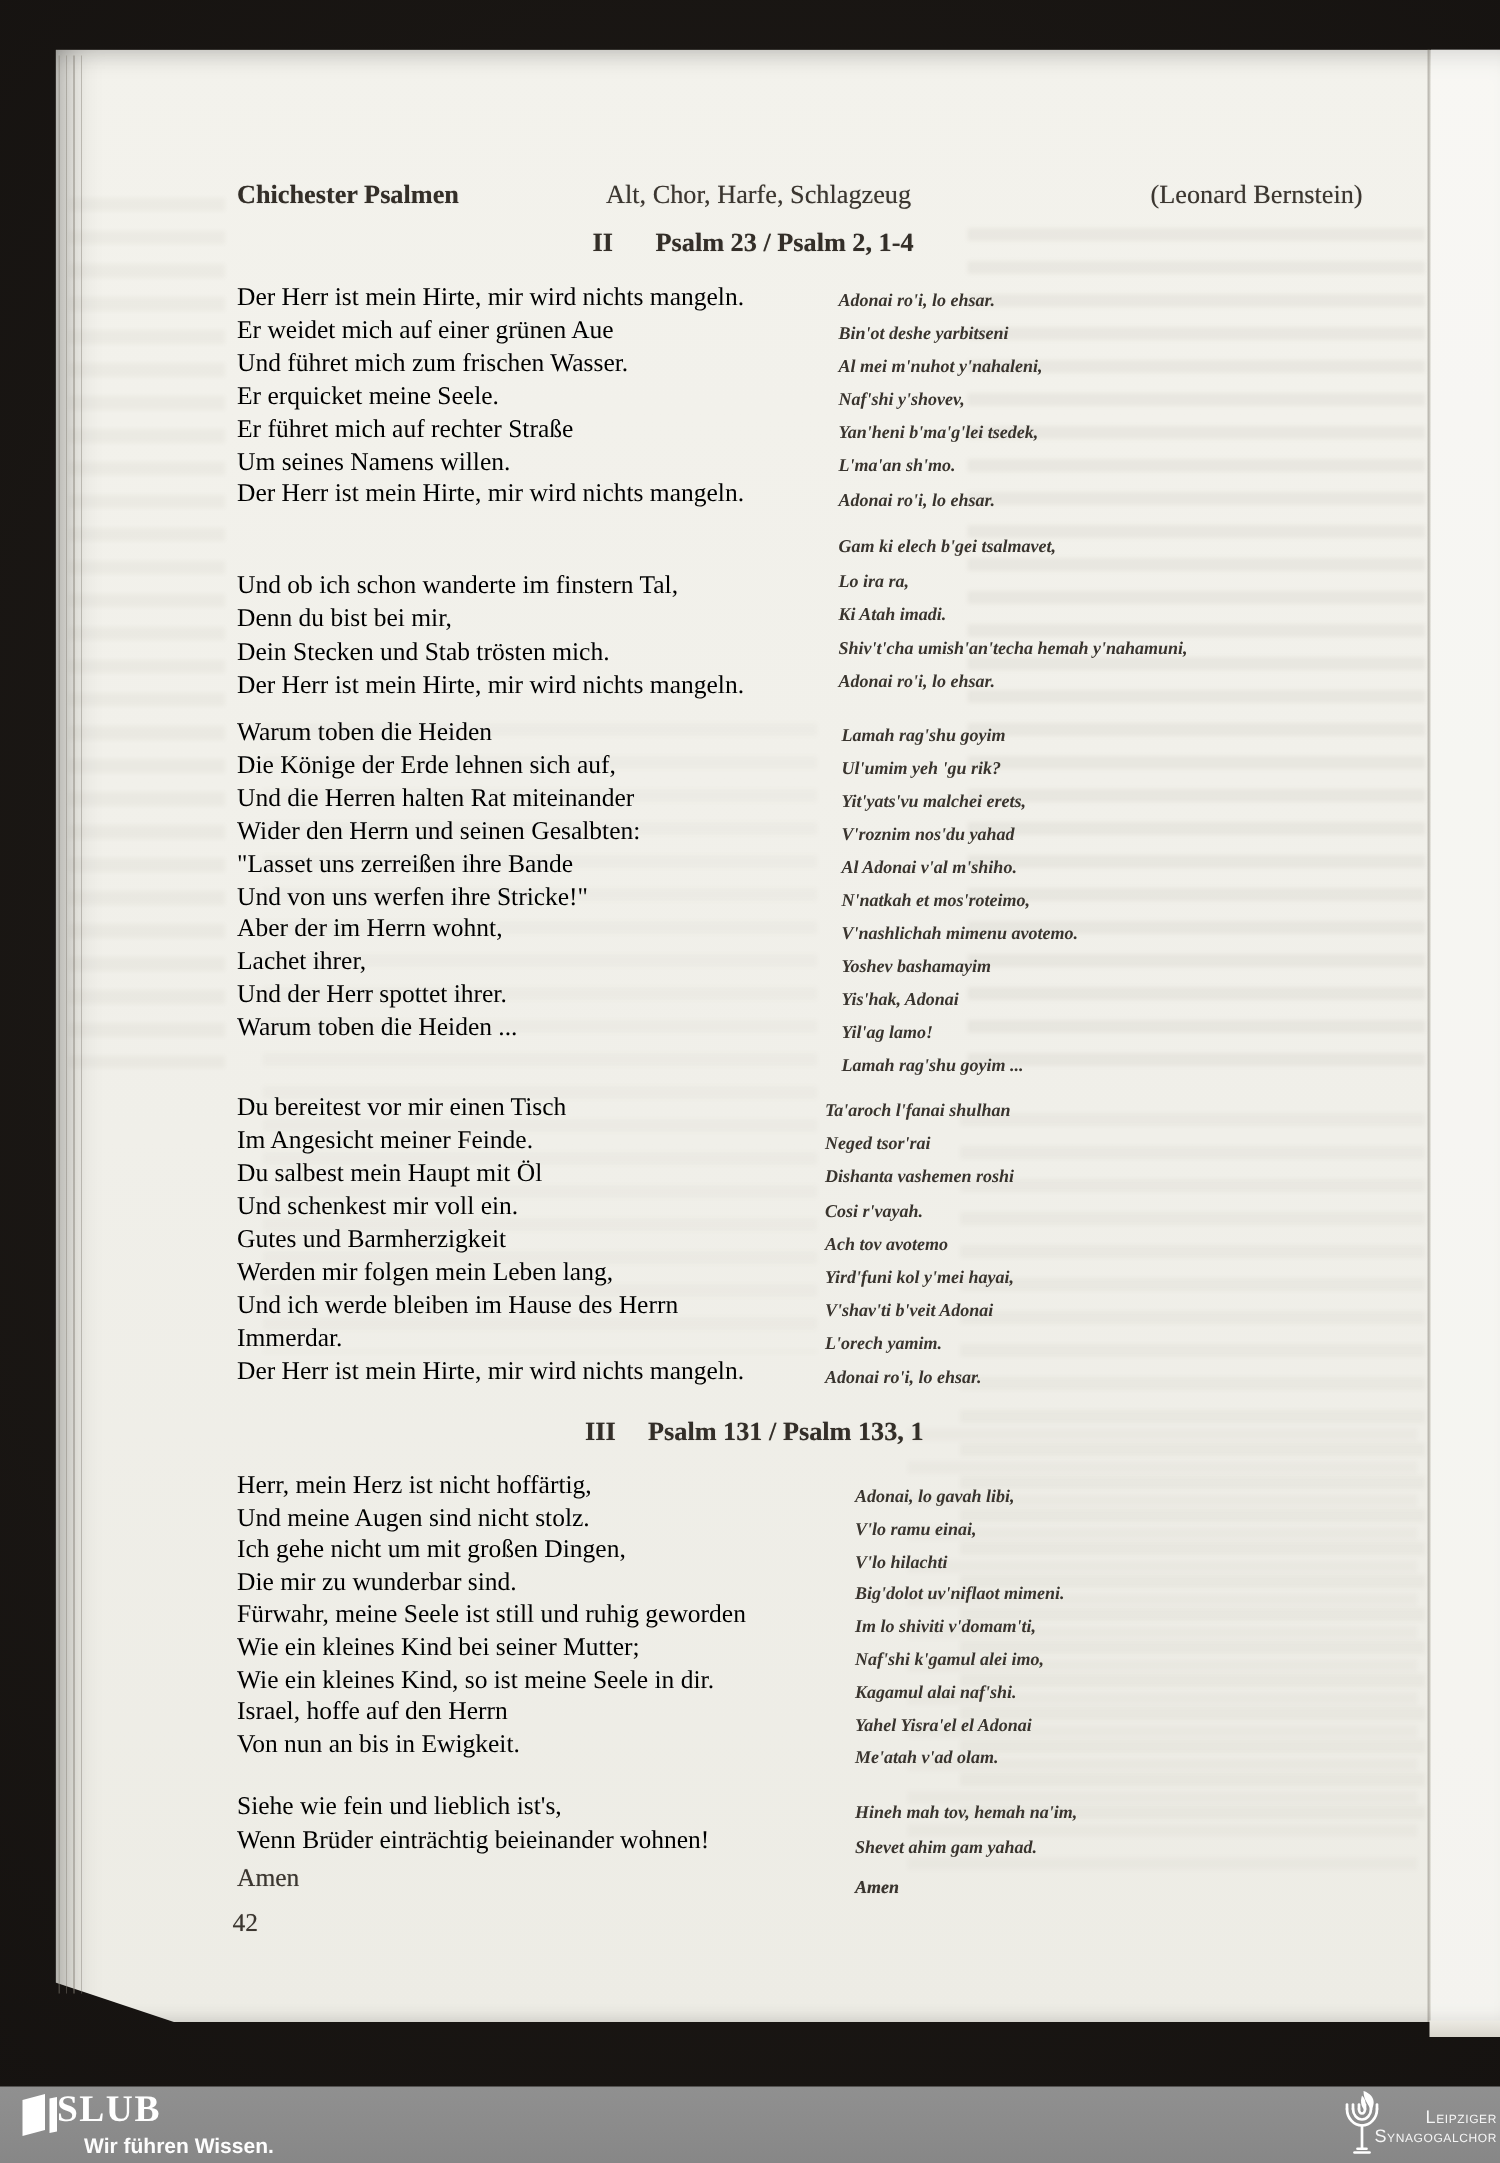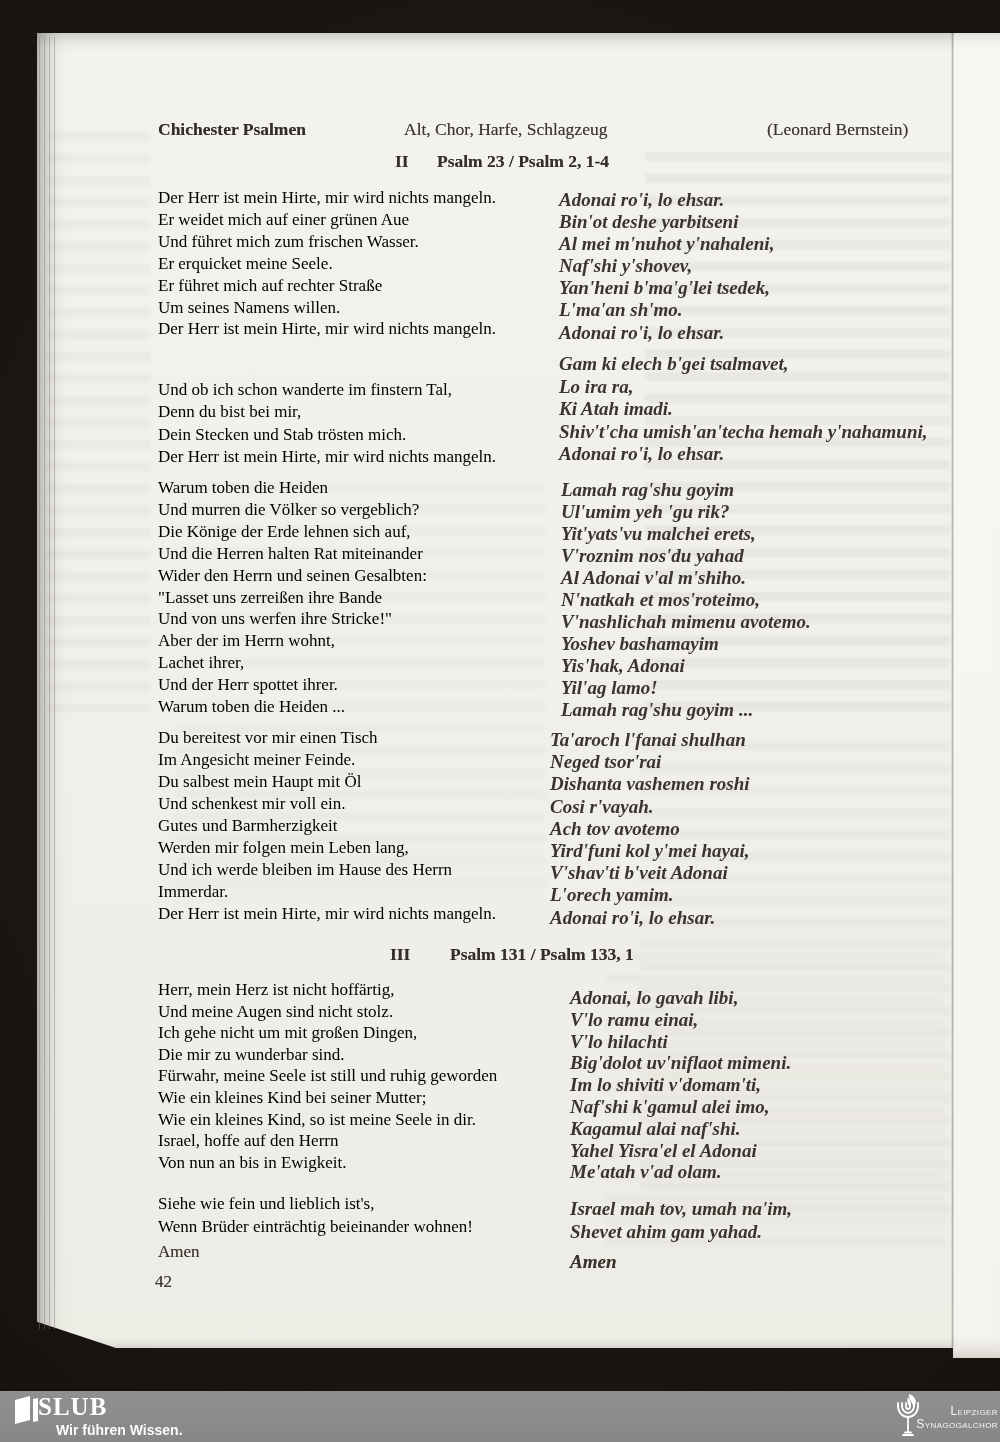--- a/index.html
+++ b/index.html
@@ -45,24 +45,24 @@
        text-shadow:0 0 .5px rgba(59,54,48,.55);}
   .bold{font-weight:700;color:#332e28;}
   .hdr{font-size:17.5px;top:119px;}
   .h-title{left:158px;}
   .h-score{left:404px;}
   .h-comp{left:767px;}
   .shead{font-size:17.5px;font-weight:700;color:#332e28;}
   .h2-num{left:395px;top:151px;}
   .h2-title{left:437px;top:151px;}
   .h3-num{left:390px;top:944px;}
-  .h3-title{left:450px;top:944px;}
+  .h3-title{left:432px;top:944px;}
   .col{position:absolute;font-size:17px;line-height:21.9px;}
   .col .line{white-space:nowrap;}
-  .he{font-style:italic;font-weight:700;font-size:19px;color:#39342e;}
+  .he{font-style:italic;font-weight:700;font-size:12px;color:#39342e;}
   .c1de{left:158px;top:187px;}  .c1he{left:559px;top:189px;line-height:22.1px;}
   .c2de{left:158px;top:350px;line-height:22.4px;margin-top:29px;}  .c2he{left:559px;top:353px;line-height:22.5px;}
   .c3de{left:158px;top:477px;}  .c3he{left:561px;top:479px;line-height:22px;}
   .c4de{left:158px;top:727px;line-height:22px;}  .c4he{left:550px;top:729px;line-height:22.2px;}
   .c5de{left:158px;top:979px;line-height:21.6px;}  .c5he{left:570px;top:987px;line-height:21.8px;}
   .c6de{left:158px;top:1193px;line-height:22.5px;}  .c6he{left:570px;top:1197px;line-height:23px;}
   .amen-de{left:158px;top:1242px;font-size:17px;}
   .amen-he{left:570px;top:1251px;}
   .pgnum{left:155px;top:1272px;font-size:17px;}
   
@@ -144,21 +144,20 @@
   <div class="line">Gam ki elech b'gei tsalmavet,</div>
       <div class="line">Lo ira ra,</div>
       <div class="line">Ki Atah imadi.</div>
       <div class="line">Shiv't'cha umish'an'techa hemah y'nahamuni,</div>
       <div class="line">Adonai ro'i, lo ehsar.</div>
     </div>
 
   <div class="col c3de">
 
   <div class="line">Warum toben die Heiden</div>
-      <div class="line">Und murren die Völker so vergeblich?</div>
       <div class="line">Die Könige der Erde lehnen sich auf,</div>
       <div class="line">Und die Herren halten Rat miteinander</div>
       <div class="line">Wider den Herrn und seinen Gesalbten:</div>
       <div class="line">"Lasset uns zerreißen ihre Bande</div>
       <div class="line">Und von uns werfen ihre Stricke!"</div>
       <div class="line">Aber der im Herrn wohnt,</div>
       <div class="line">Lachet ihrer,</div>
       <div class="line">Und der Herr spottet ihrer.</div>
       <div class="line">Warum toben die Heiden ...</div>
     </div>
@@ -230,21 +229,21 @@
       <div class="line">Me'atah v'ad olam.</div>
     </div>
 
   <div class="col c6de">
 
   <div class="line">Siehe wie fein und lieblich ist's,</div>
       <div class="line">Wenn Brüder einträchtig beieinander wohnen!</div>
     </div>
   <div class="col he c6he">
 
-  <div class="line">Israel mah tov, umah na'im,</div>
+  <div class="line">Hineh mah tov, hemah na'im,</div>
       <div class="line">Shevet ahim gam yahad.</div>
     </div>
 
   <div class="txt amen-de">Amen</div>
   <div class="txt he amen-he">Amen</div>
 
   <div class="txt pgnum">42</div>
 
   <div class="footer">
     <span class="slub-icon">

